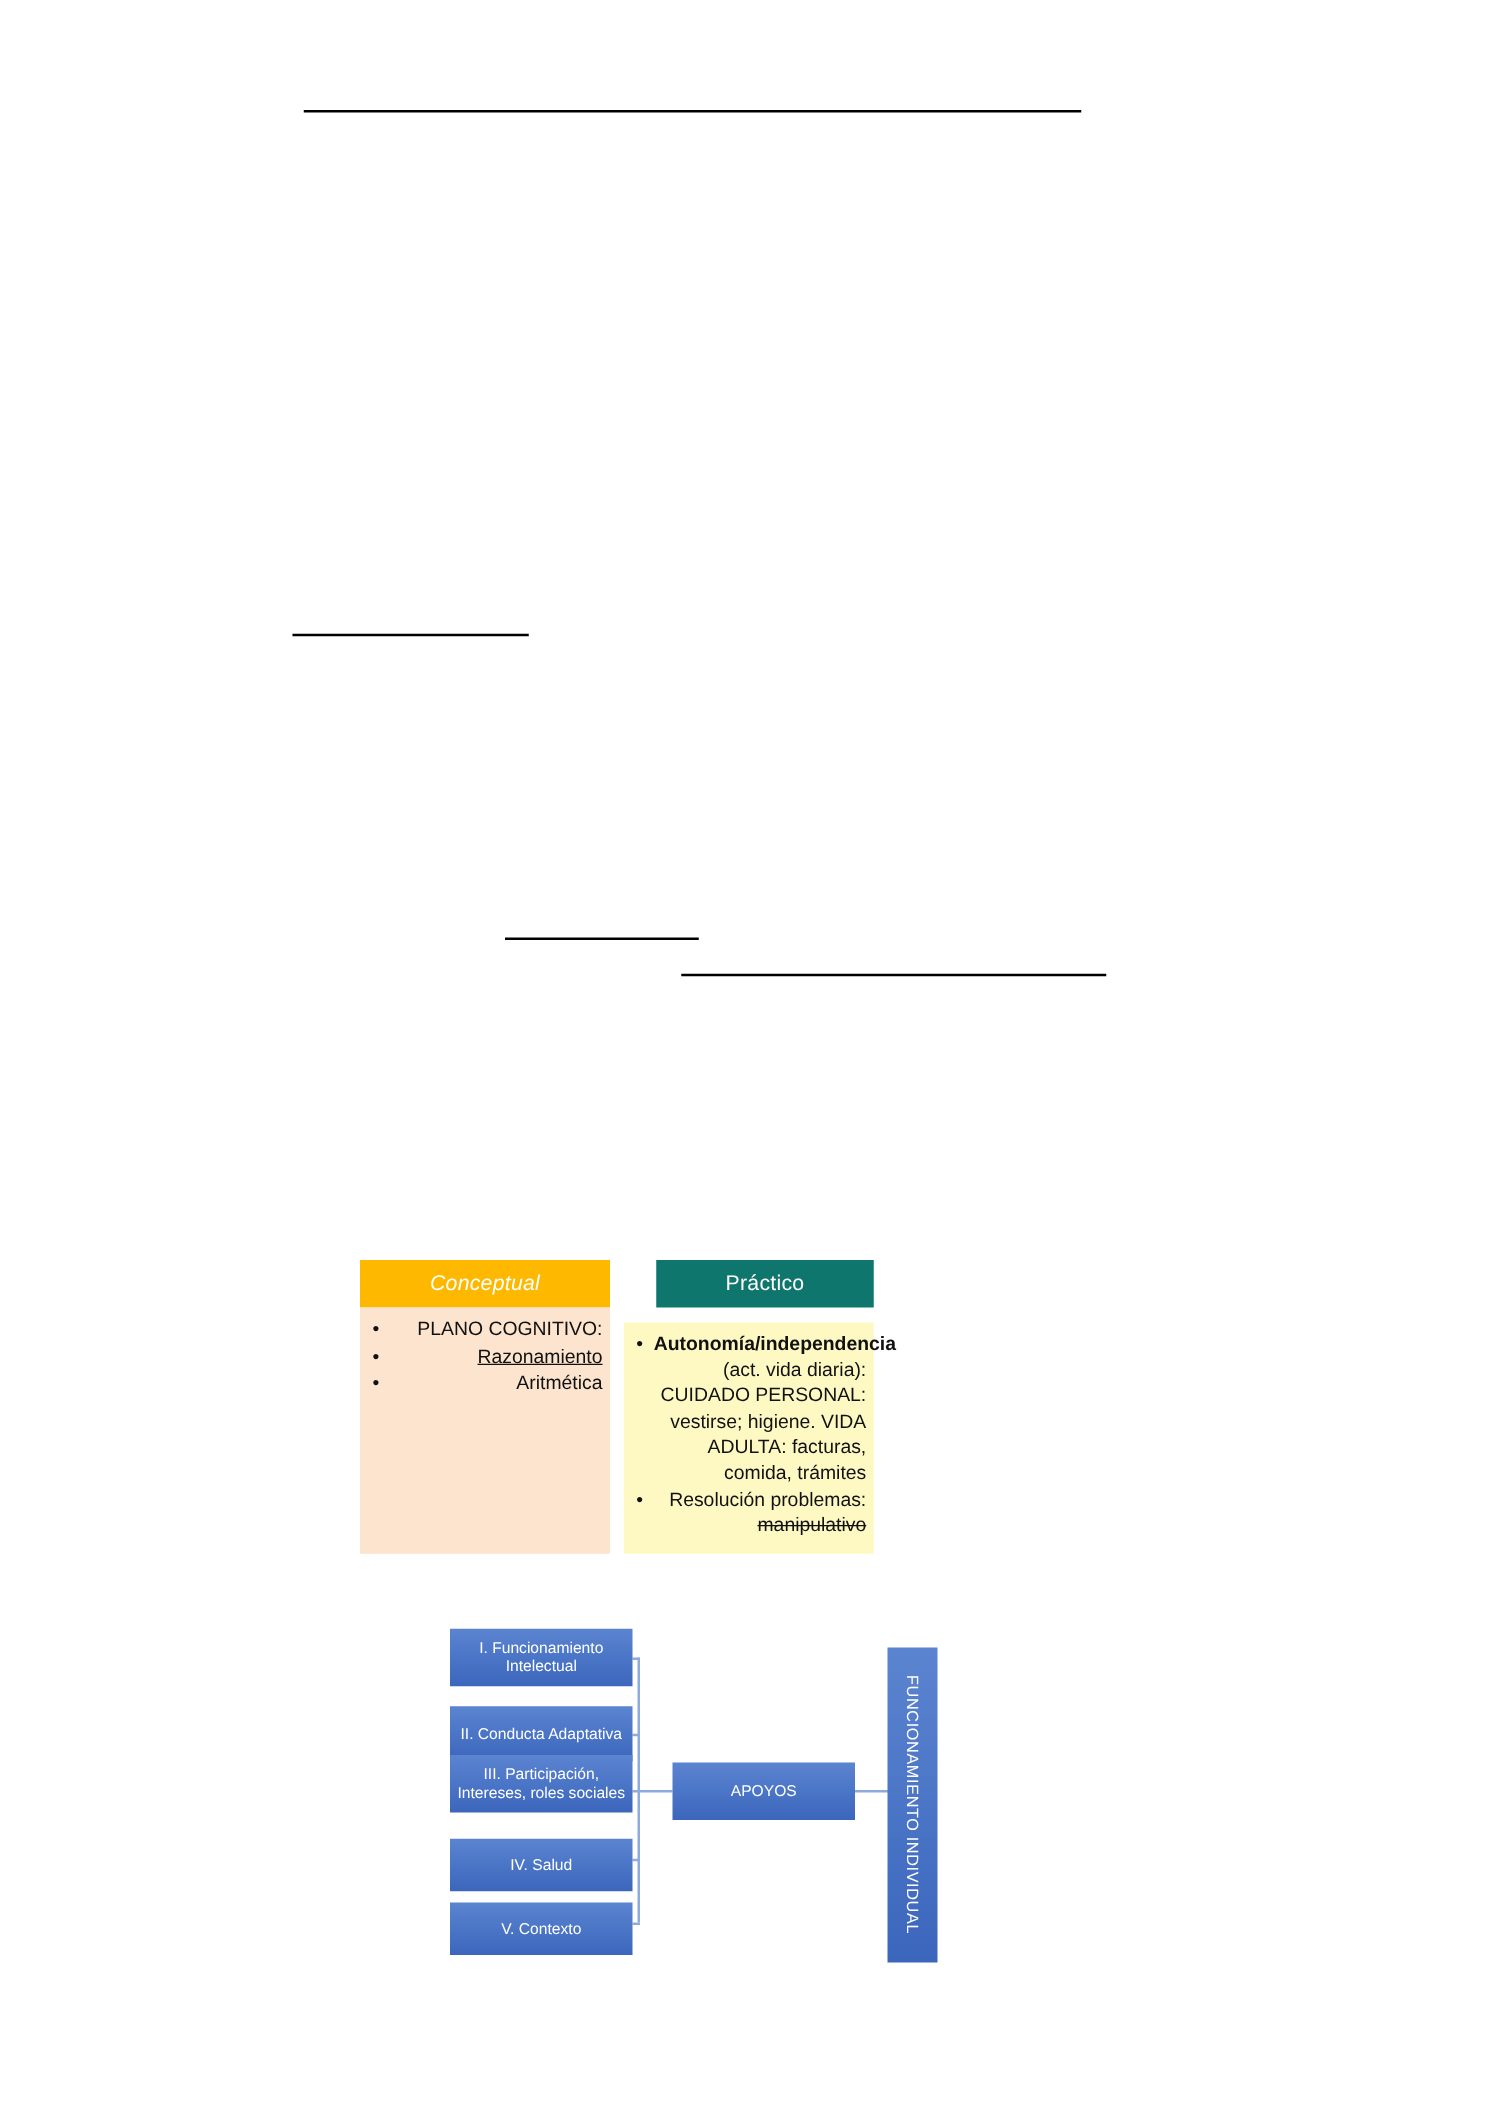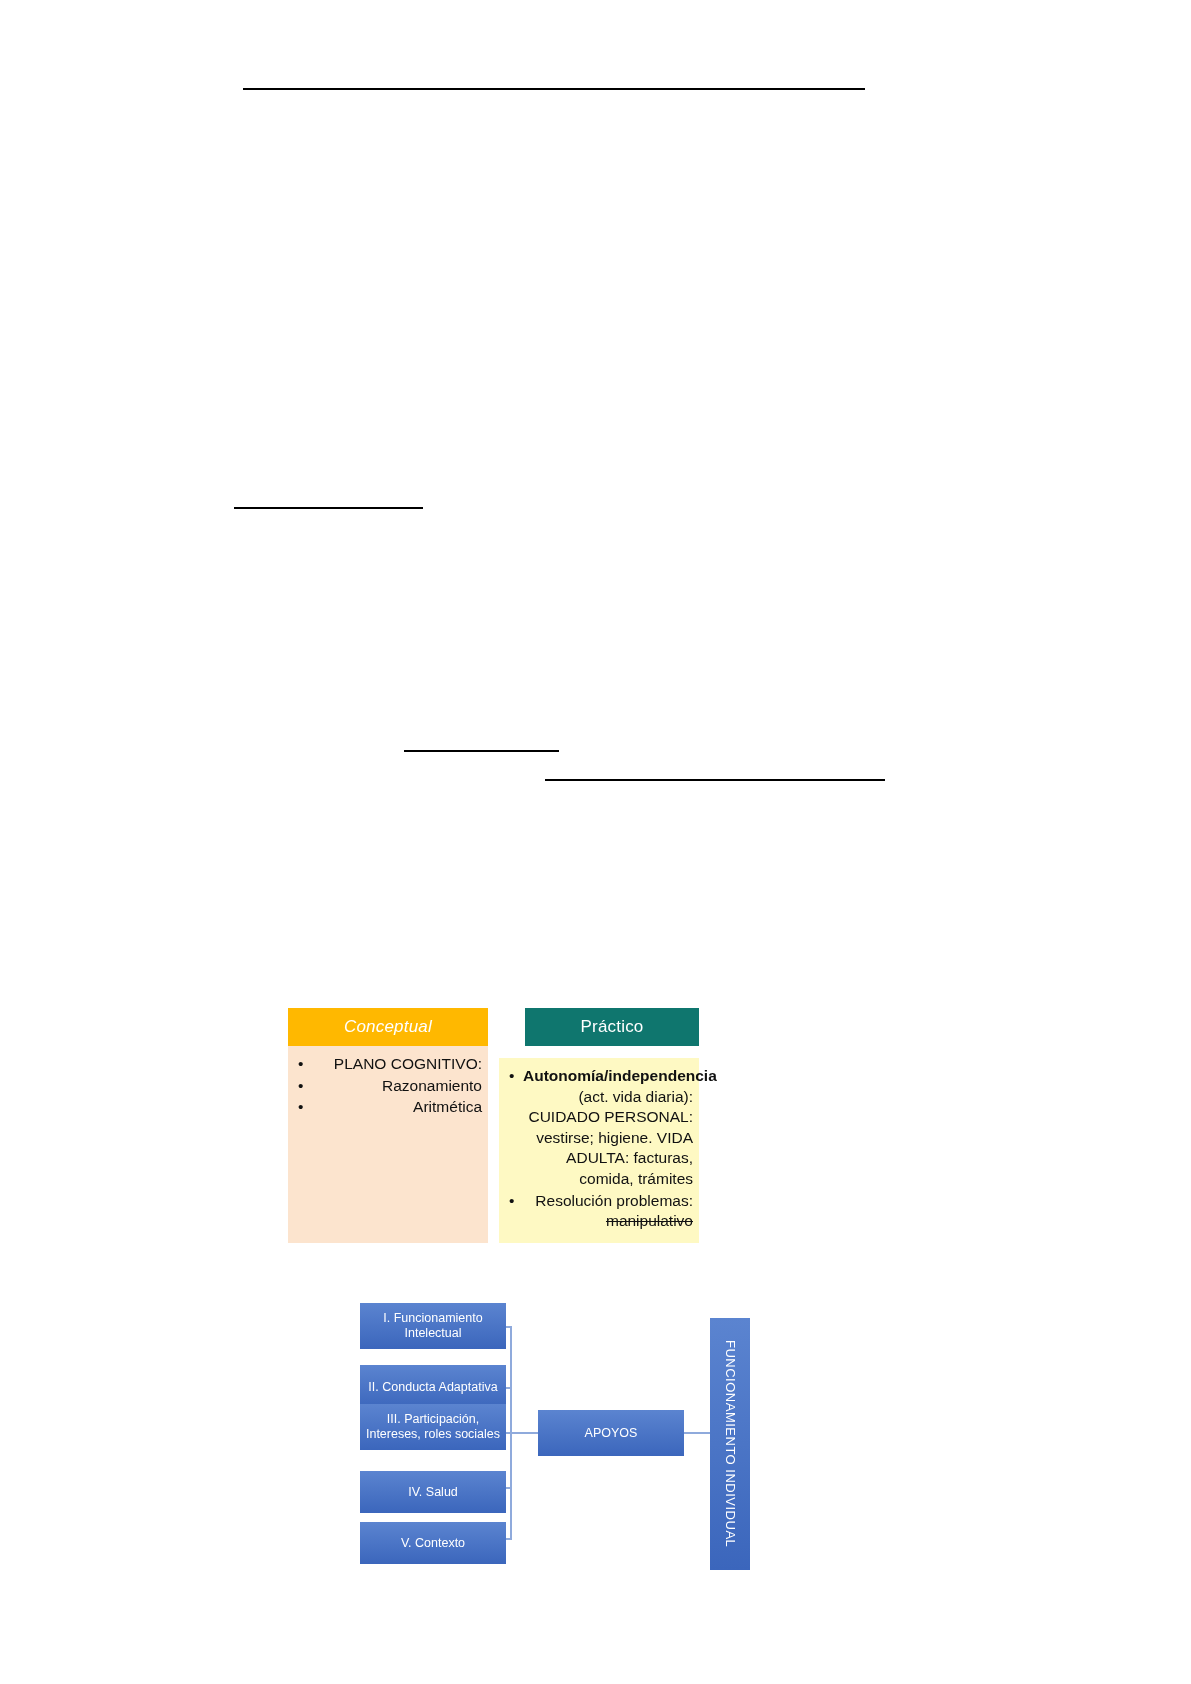--- a/index.html
+++ b/index.html
@@ -65,21 +65,21 @@
     padding-left: 2px;
     margin-bottom: 1px;
     text-align: right;
   }
   .col-body li::before {
     content: "\2022";
     position: absolute;
     left: -12px;
     top: 0;
   }
-  .sub2 { padding-left: 36px !important; }
+  .sub2 { padding-left: 36px !important; text-decoration: underline; }
   .sub3 { padding-left: 54px !important; }
   b { font-weight: bold; }
   .strike { text-decoration: line-through; }
 
   
   #col-conceptual .col-head { background: #FFB800; font-style: italic; }
   #col-conceptual .col-body { background: #FCE4CE; }
   #col-social .col-head { background: #2BD843; }
   #col-social .col-body { background: #D5F5D8; }
   #col-practico .col-head { background: #0f766e; margin-left: 26px; }

